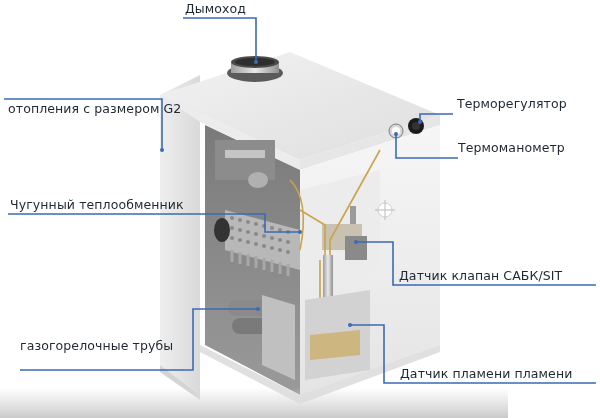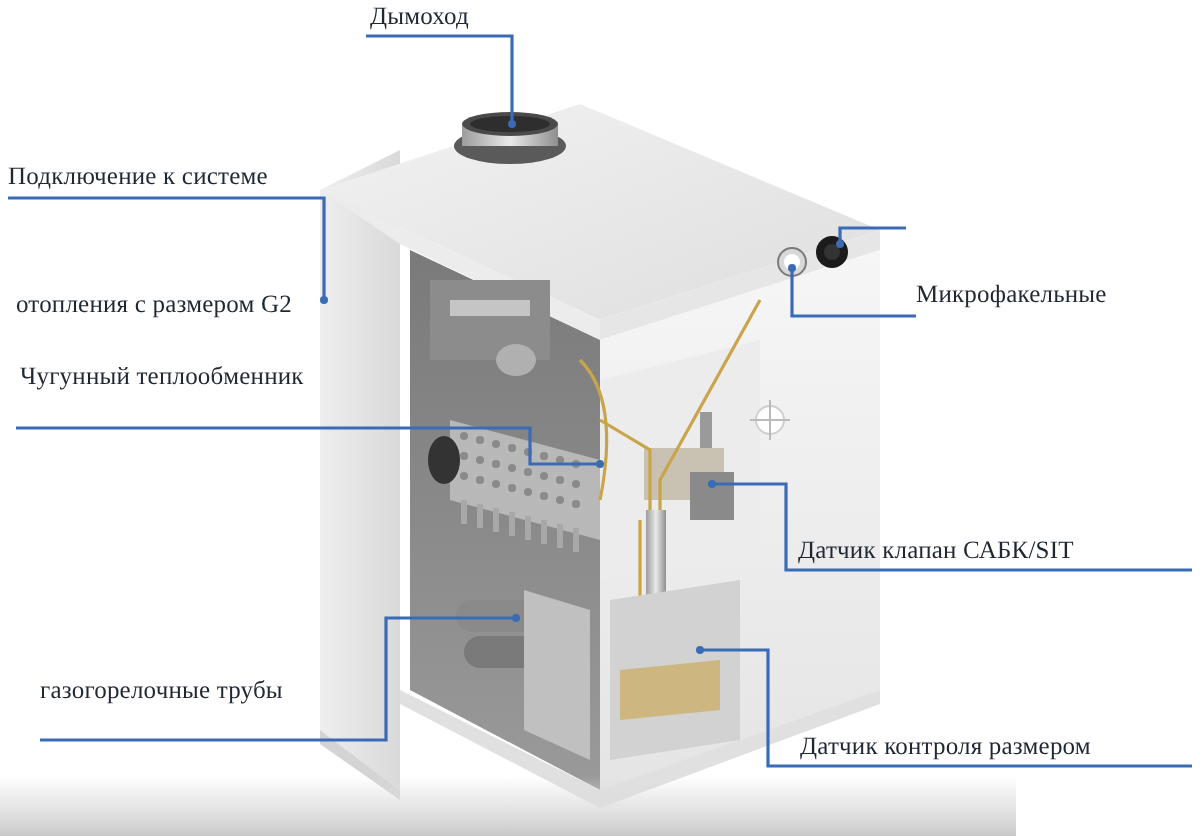--- a/index.html
+++ b/index.html
@@ -1,21 +1,21 @@
 <!DOCTYPE html>
 <html><head>
 <meta charset="utf-8">
 <style>
   html, body { margin: 0; padding: 0; }
   body {
     width: 600px; height: 418px; overflow: hidden; position: relative;
     background: #ffffff;
     font-family: "DejaVu Sans", sans-serif;
   }
-  .stage { position: absolute; left: 0; top: 0; width: 508px; height: 418px; font-family: Liberation Serif, serif; }
+  .stage { position: absolute; left: 0; top: 0; width: 508px; height: 418px; }
   .bottom-fade {
     position: absolute; left: 0; right: 0; bottom: 0; height: 30px;
     background: linear-gradient(to bottom, rgba(255,255,255,0) 0%, #dcdcdc 70%, #c9c9c9 100%);
   }
   .label {
     position: absolute; color: #1f2733; font-size: 12.5px; line-height: 15px;
     white-space: nowrap; letter-spacing: 0.1px;
   }
   svg { position: absolute; left: 0; top: 0; }
 </style>
@@ -176,22 +176,22 @@
       <circle cx="420" cy="122" r="2"></circle>
       <circle cx="396" cy="134" r="2"></circle>
       <circle cx="300" cy="232" r="2"></circle>
       <circle cx="356" cy="242" r="2"></circle>
       <circle cx="258" cy="309" r="2"></circle>
       <circle cx="350" cy="325" r="2"></circle>
     </g>
   </svg>
 
   <div class="label" style="left:185px; top:1px;">Дымоход</div>
-  <div class="label" style="left:4px; top:81px;">Подключение к системе</div>
-  <div class="label" style="left:8px; top:101px;margin-top:44px;">отопления с размером G2</div>
-  <div class="label" style="left:458px; top:140px;">Микрофакельные</div>
-  <div class="label" style="left:10px; top:181px;">Чугунный теплообменник</div>
+  <div class="label" style="left:8px; top:101px;">отопления с размером G2</div>
+  <div class="label" style="left:457px; top:96px;">Терморегулятор</div>
+  <div class="label" style="left:458px; top:140px;">Термоманометр</div>
+  <div class="label" style="left:10px; top:197px;">Чугунный теплообменник</div>
   <div class="label" style="left:399px; top:268px;">Датчик клапан САБК/SIT</div>
   <div class="label" style="left:20px; top:338px;">газогорелочные трубы</div>
-  <div class="label" style="left:400px; top:366px;">Датчик контроля размером</div>
+  <div class="label" style="left:400px; top:366px;">Датчик пламени пламени</div>
 
   <div class="bottom-fade"></div>
 </div>
 
 </body></html>

